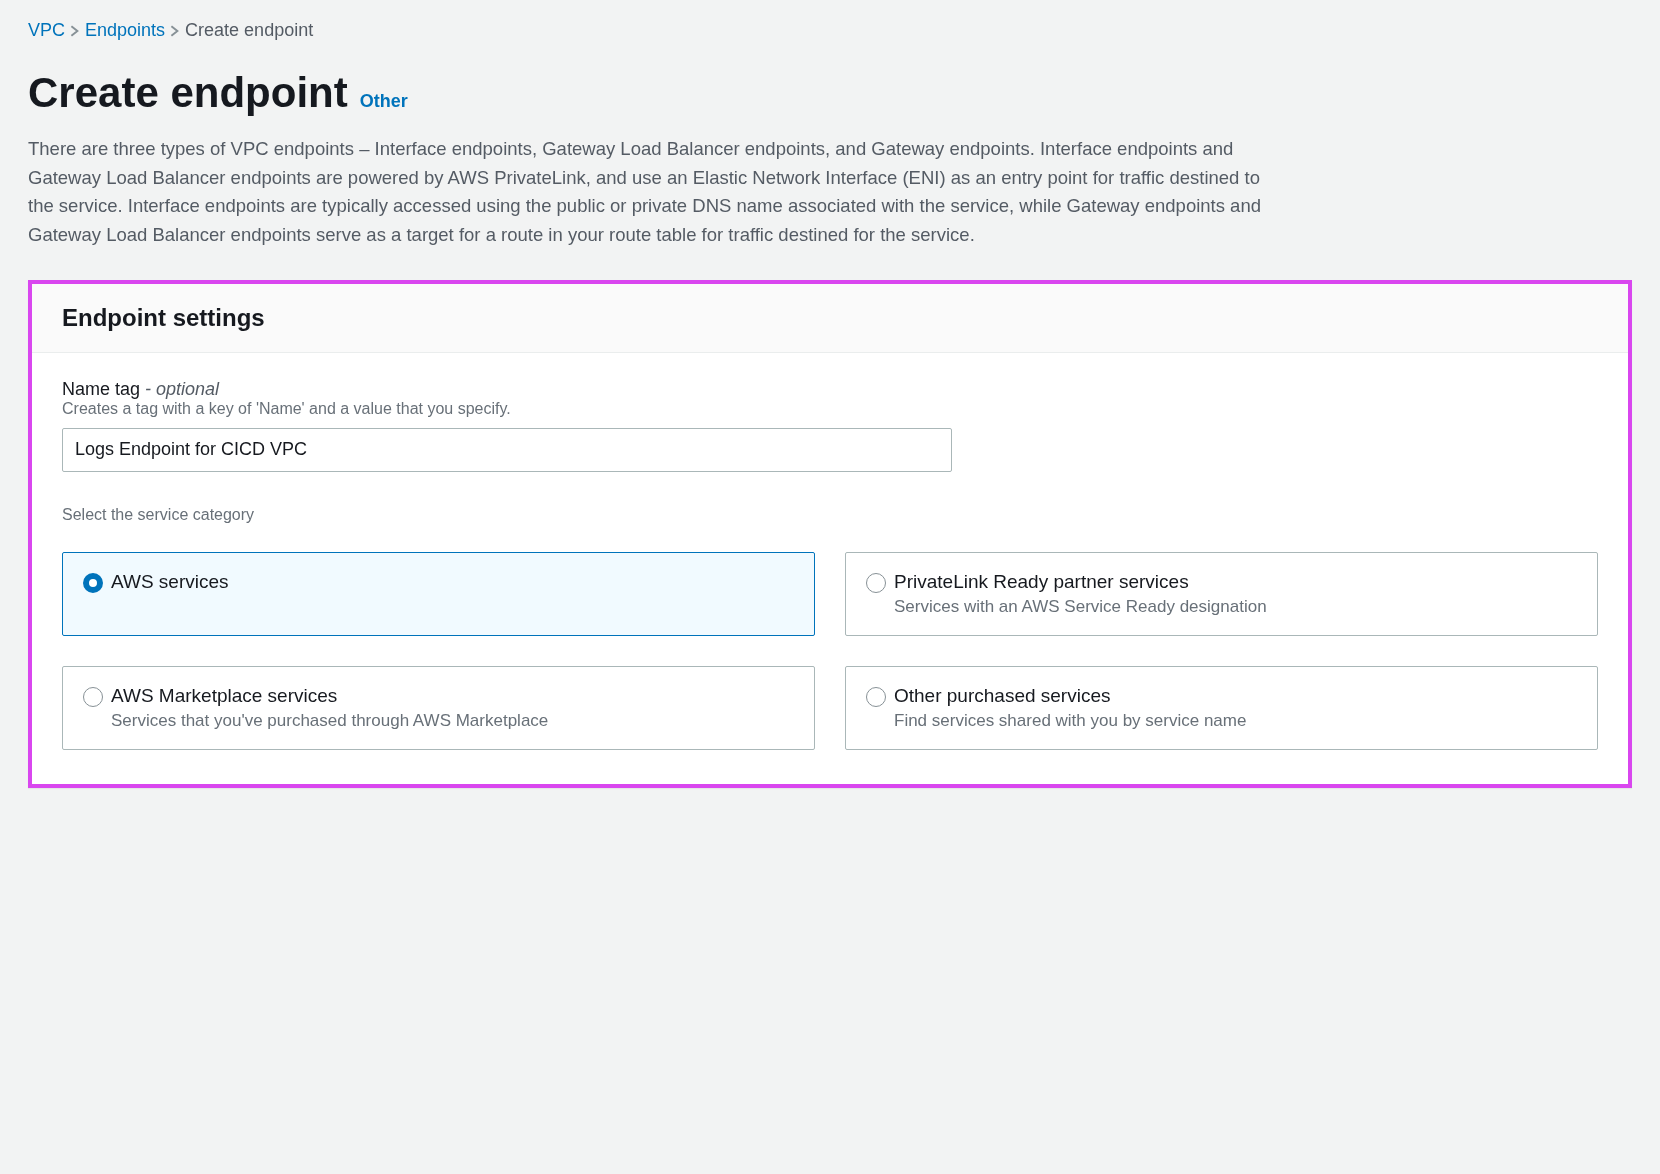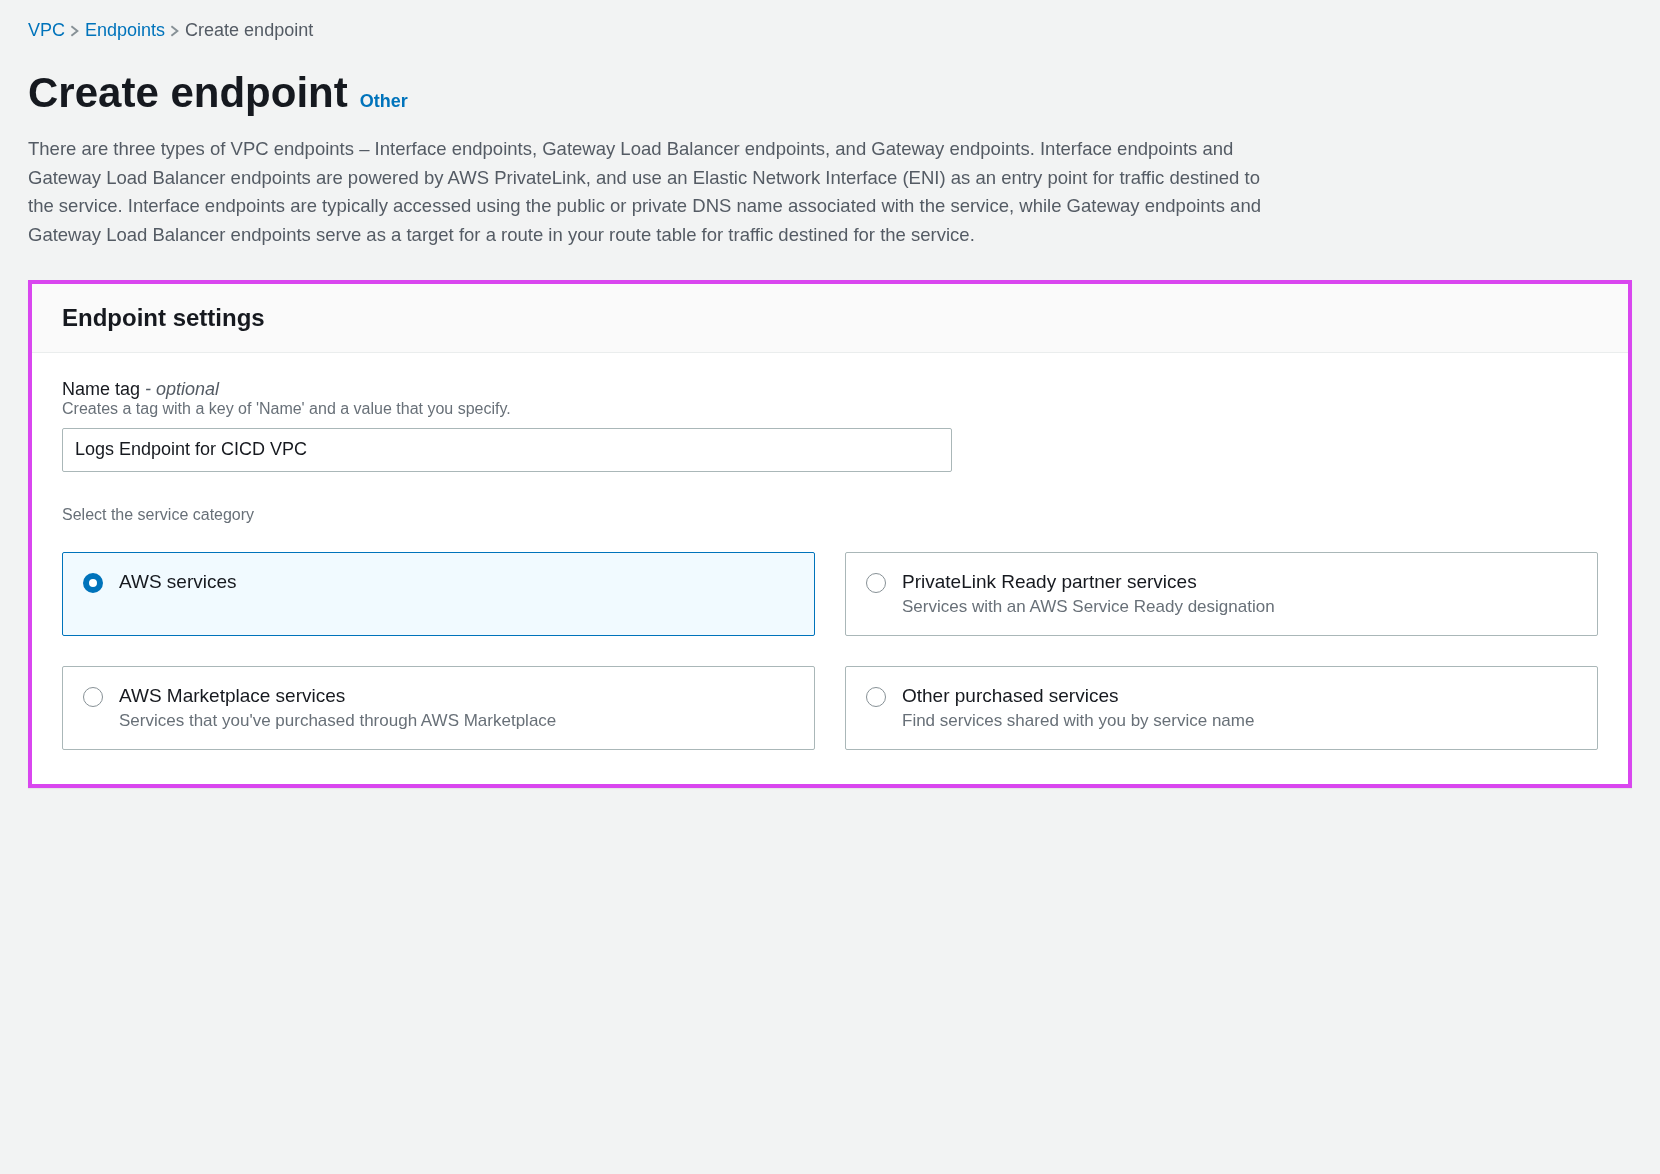--- a/index.html
+++ b/index.html
@@ -115,21 +115,21 @@
       grid-template-columns: 1fr 1fr;
       gap: 30px;
       margin-top: 28px;
     }
     .radio-tile {
       border: 1px solid #aab7b8;
       border-radius: 2px;
       padding: 18px 20px;
       display: flex;
       align-items: flex-start;
-      gap: 16px;
+      gap: 8px;
       cursor: pointer;
       background: #fff;
     }
     .radio-tile.selected {
       border-color: #0073bb;
       background: #f1faff;
     }
     .radio-circle {
       width: 20px;
       height: 20px;

